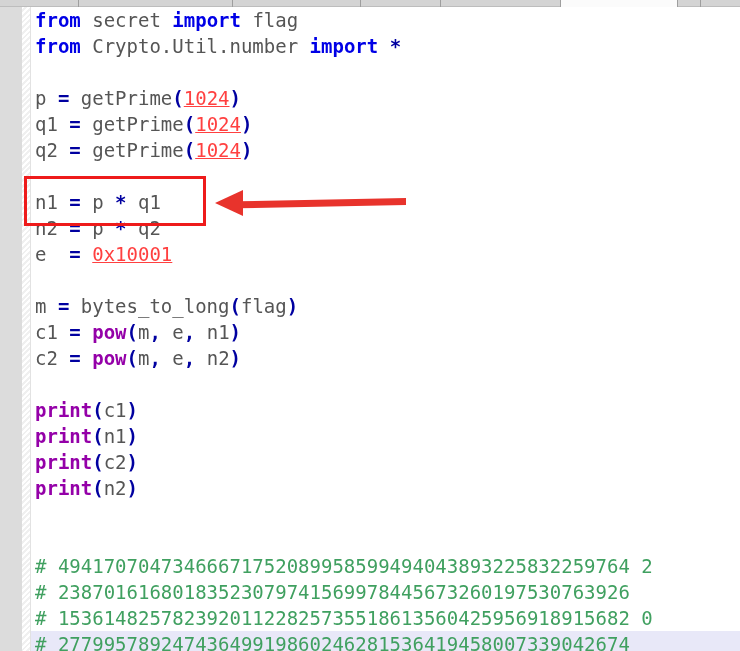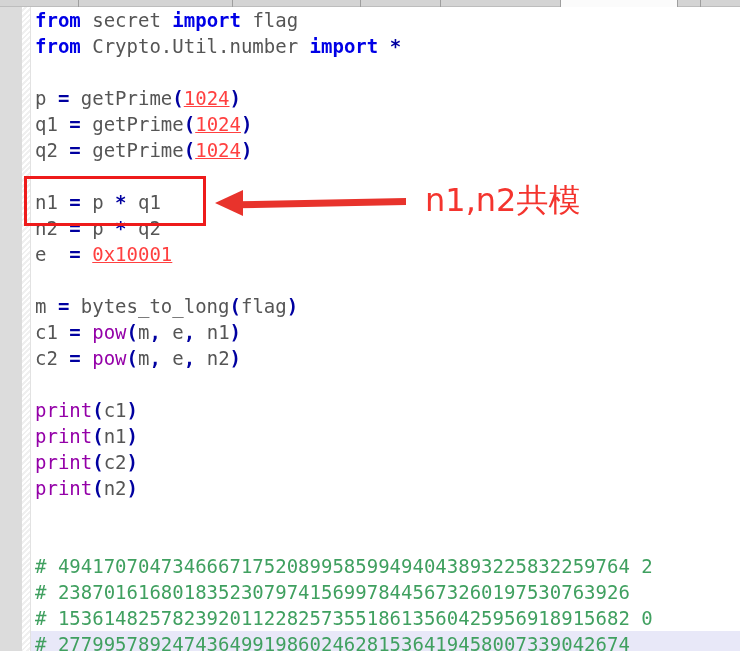--- a/index.html
+++ b/index.html
@@ -97,21 +97,21 @@
     box-sizing: border-box;
   }
   .ln.blank { }
   .ln.current { background: #e8e8f8; }
 
   
   .kw      { color: #0000e6; font-weight: bold; }   
   .plain   { color: #555555; }                       
   .op      { color: #0000a0; font-weight: bold; }    
   .num     { color: #ff4040; text-decoration: underline; }                       
-  .builtin { color: #9400a8; font-weight: normal; }    
+  .builtin { color: #9400a8; font-weight: bold; }    
   .comment { color: #40a060; }                       
 
   
   .redbox {
     position: absolute;
     left: 24px; top: 176px;
     width: 182px; height: 50px;
     border: 3px solid #ee1b1b;
     box-sizing: border-box;
     pointer-events: none;
@@ -158,15 +158,14 @@
 
   <div class="gutter"></div>
   <div class="gutter-edge"></div>
   <div class="gutter-line"></div>
 
   <div class="code" id="code-area"><div class="ln"><span class="kw">from</span><span class="plain"> </span><span class="plain">secret</span><span class="plain"> </span><span class="kw">import</span><span class="plain"> </span><span class="plain">flag</span></div><div class="ln"><span class="kw">from</span><span class="plain"> </span><span class="plain">Crypto.Util.number</span><span class="plain"> </span><span class="kw">import</span><span class="plain"> </span><span class="op">*</span></div><div class="ln blank">&nbsp;</div><div class="ln"><span class="plain">p </span><span class="op">=</span><span class="plain"> getPrime</span><span class="op">(</span><span class="num">1024</span><span class="op">)</span></div><div class="ln"><span class="plain">q1 </span><span class="op">=</span><span class="plain"> getPrime</span><span class="op">(</span><span class="num">1024</span><span class="op">)</span></div><div class="ln"><span class="plain">q2 </span><span class="op">=</span><span class="plain"> getPrime</span><span class="op">(</span><span class="num">1024</span><span class="op">)</span></div><div class="ln blank">&nbsp;</div><div class="ln"><span class="plain">n1 </span><span class="op">=</span><span class="plain"> p </span><span class="op">*</span><span class="plain"> q1</span></div><div class="ln"><span class="plain">n2 </span><span class="op">=</span><span class="plain"> p </span><span class="op">*</span><span class="plain"> q2</span></div><div class="ln"><span class="plain">e  </span><span class="op">=</span><span class="plain"> </span><span class="num">0x10001</span></div><div class="ln blank">&nbsp;</div><div class="ln"><span class="plain">m </span><span class="op">=</span><span class="plain"> bytes_to_long</span><span class="op">(</span><span class="plain">flag</span><span class="op">)</span></div><div class="ln"><span class="plain">c1 </span><span class="op">=</span><span class="plain"> </span><span class="builtin">pow</span><span class="op">(</span><span class="plain">m</span><span class="op">,</span><span class="plain"> e</span><span class="op">,</span><span class="plain"> n1</span><span class="op">)</span></div><div class="ln"><span class="plain">c2 </span><span class="op">=</span><span class="plain"> </span><span class="builtin">pow</span><span class="op">(</span><span class="plain">m</span><span class="op">,</span><span class="plain"> e</span><span class="op">,</span><span class="plain"> n2</span><span class="op">)</span></div><div class="ln blank">&nbsp;</div><div class="ln"><span class="builtin">print</span><span class="op">(</span><span class="plain">c1</span><span class="op">)</span></div><div class="ln"><span class="builtin">print</span><span class="op">(</span><span class="plain">n1</span><span class="op">)</span></div><div class="ln"><span class="builtin">print</span><span class="op">(</span><span class="plain">c2</span><span class="op">)</span></div><div class="ln"><span class="builtin">print</span><span class="op">(</span><span class="plain">n2</span><span class="op">)</span></div><div class="ln blank">&nbsp;</div><div class="ln blank">&nbsp;</div><div class="ln"><span class="comment"># 49417070473466671752089958599494043893225832259764 2</span></div><div class="ln"><span class="comment"># 23870161680183523079741569978445673260197530763926</span></div><div class="ln"><span class="comment"># 15361482578239201122825735518613560425956918915682 0</span></div><div class="ln current"><span class="comment"># 27799578924743649919860246281536419458007339042674</span></div></div>
 
   <div class="redbox"></div>
   <div class="arrow-shaft"></div>
   <div class="arrow-head"></div>
-  <div class="annot-text">n1,n2共模</div>
 
 </div>
 
 </body></html>

